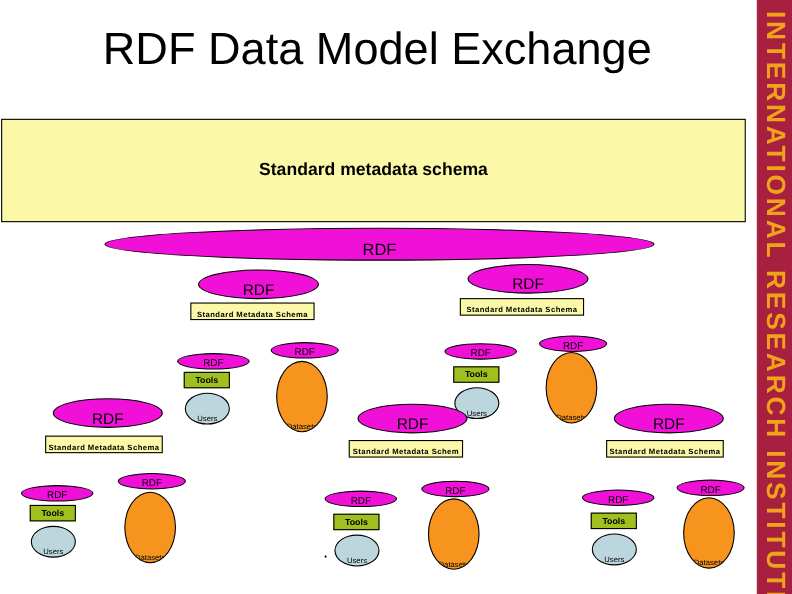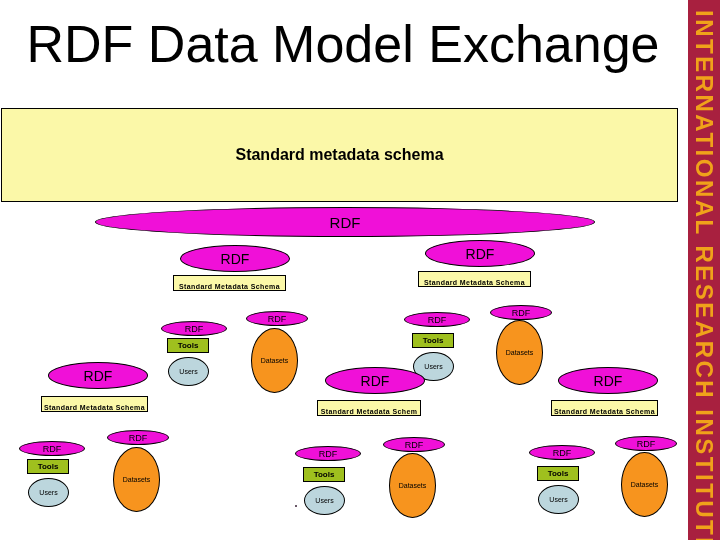--- a/index.html
+++ b/index.html
@@ -31,21 +31,21 @@
     text-align:left;
     padding-left:10px;
     box-sizing:border-box;
   }
 
   
   #title{
     position:absolute;left:0;top:18px;width:686px;height:52px;
     text-align:center;
     font-family:"Liberation Sans", sans-serif;
-    font-size:52px;
+    font-size:41px;
     color:#000;
     line-height:52px;
     white-space:nowrap;
   }
 
   
   #top-schema{
     position:absolute;left:1px;top:108px;width:677px;height:94px;
     background:#fbf8a8;border:1px solid #000;
     box-sizing:border-box;
@@ -55,21 +55,21 @@
     display:flex;align-items:center;justify-content:center;
     font-family:"Liberation Sans", sans-serif;
     font-size:16px;font-weight:bold;color:#000;
   }
 
   
   .ell{
     position:absolute;
     border-radius:50%;
     border:1px solid #000;
-    display:flex;align-items:center;justify-content:center;
+    display:flex;align-items:flex-end;justify-content:center;
     box-sizing:border-box;
     color:#000;
     font-family:"Liberation Sans", sans-serif;
     white-space:nowrap;
     overflow:hidden;
   }
   .rdf{ background:#f010d8; }
   .datasets{ background:#f7941e; }
   .users{ background:#bcd6dd; }
 

